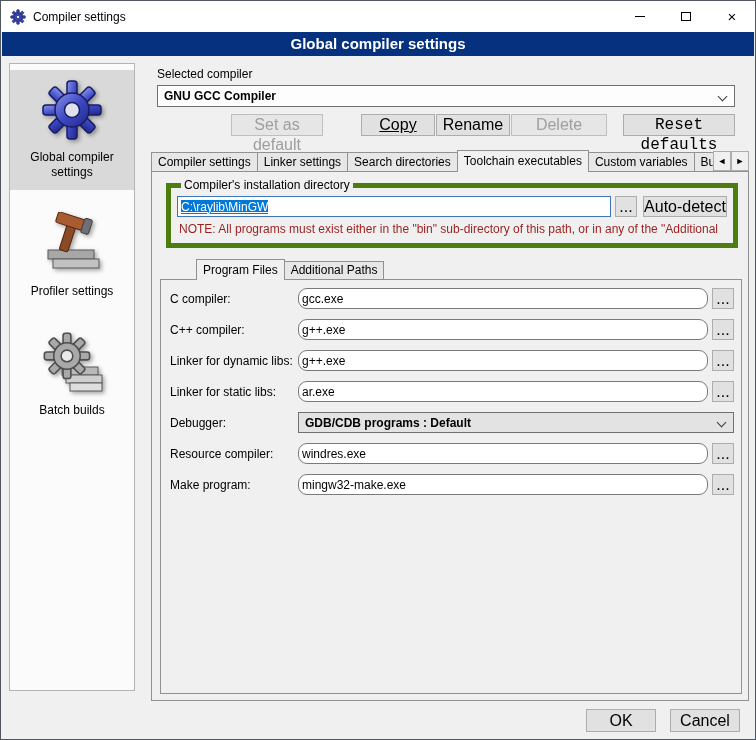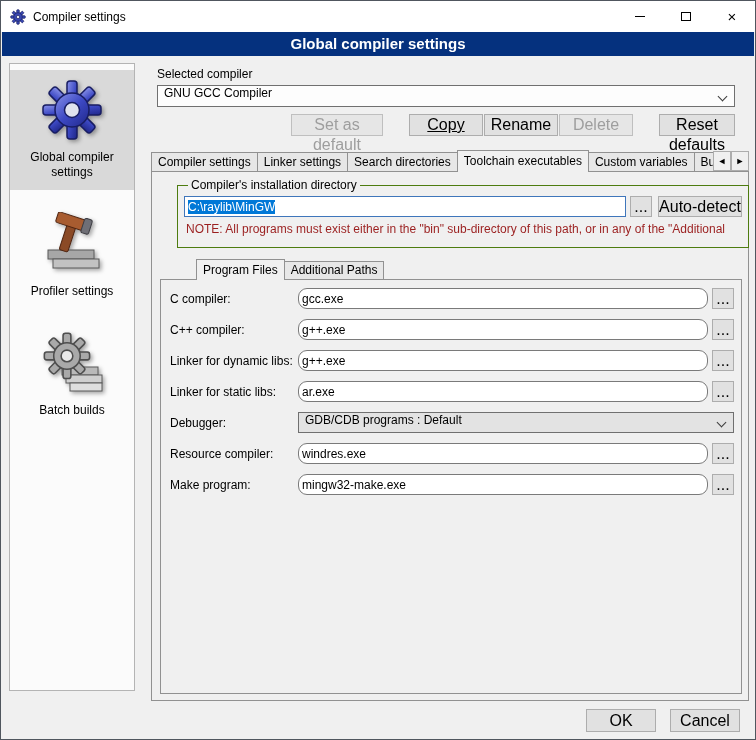--- a/index.html
+++ b/index.html
@@ -29,63 +29,63 @@
              background:#fbfbfb; border:1px solid #b4b4b4; padding-top:6px; }
   .side-item { text-align:center; padding:8px 2px 10px; margin-bottom:14px; cursor:default; }
   .side-item.selected { background:#d9d9d9; }
   .side-item .icon { display:inline-block; width:64px; height:64px; margin-bottom:8px;
                      filter:drop-shadow(2px 2px 2px rgba(0,0,0,.35)); }
   .side-item .lbl { font-size:12px; line-height:15px; }
 
   
   .lbl-static { position:absolute; font-size:12px; }
   #sel-comp-label { left:156px; top:66px; }
-  .combo { border:1px solid #707070; background:#fdfdfd; display:flex; 
-           padding:0 6px; font-size:12px; position:relative; cursor:default; }
+  .combo { border:1px solid #707070; background:#fdfdfd; display:flex; align-items:center;
+           padding:0 6px; font-size:12px; position:relative; cursor:default;font-weight:bold; }
   .combo .chev { position:absolute; right:8px; top:7px; width:7px; height:7px;
                  border-right:1.5px solid #3c3c3c; border-bottom:1.5px solid #3c3c3c;
                  transform:rotate(45deg); }
   #combo-main { position:absolute; left:156px; top:84px; width:578px; height:22px; }
 
   .btn { background:#e1e1e1; border:1px solid #adadad; font-size:16px; text-align:center;
          height:22px; line-height:20px; cursor:default; font-family:inherit; }
   .btn.disabled { color:#9e9e9e; border-color:#bfbfbf; background:#e6e6e6; }
   .btn-row { position:absolute; left:156px; top:113px; width:578px; display:flex; justify-content:flex-end; }
   .btn-row .btn { padding:0 4px; }
   #btn-setdefault { width:92px; }
-  #btn-copy { width:74px; margin-left:26px;text-decoration:underline; }
+  #btn-copy { width:74px; margin-left:38px;text-decoration:underline; }
   #btn-rename { width:74px; margin-left:1px; }
-  #btn-delete { width:74px; margin-left:1px; }
-  #btn-reset { width:76px; margin-left:26px; }
+  #btn-delete { width:96px; margin-left:1px; }
+  #btn-reset { width:112px; margin-left:16px;font-family:Liberation Mono, monospace; }
 
   
   .tabstrip { position:absolute; left:150px; top:149px; width:598px; height:22px;
               display:flex; align-items:flex-end; overflow:hidden; padding-right:38px; z-index:5; }
   .tab { border:1px solid #919191; border-bottom:none; background:#e7e7e7; padding:0 6px;
          height:19px; line-height:18px; margin-bottom:1px; white-space:nowrap; cursor:default;
          margin-right:-1px; font-size:12px; }
   .tab.active { background:#f0f0f0; height:22px; line-height:21px; margin-bottom:0; position:relative; z-index:6; }
   .tab-scroll { position:absolute; top:150px; width:18px; height:20px; z-index:7;
                 background:#f0f0f0; border:1px solid #adadad; font-size:9px; line-height:18px;
                 text-align:center; cursor:default; }
   #tab-scroll-left  { left:712px; }
   #tab-scroll-right { left:730px; }
 
   .tabpanel { position:absolute; left:150px; top:170px; width:598px; height:530px;
               border:1px solid #919191; background:#f0f0f0; z-index:1; }
 
   
-  fieldset.group { position:absolute; left:25px; top:6px; width:572px; height:70px;
-                   border:1px solid #4d7c0f; padding:4px 6px 0; }
+  fieldset.group { position:absolute; left:14px; top:6px; width:572px; height:70px;
+                   border:5px solid #4d7c0f; padding:4px 6px 0; }
   fieldset.group legend { font-size:12px; padding:0 3px; margin-left:4px; }
   .dir-row { display:flex; align-items:center; }
   .textbox { border:1px solid #7a7a7a; background:#fff; height:21px; font-size:12px;
              padding:1px 3px; font-family:inherit; }
   .dirbox { flex:1; border:1px solid #3f76bb; display:flex; align-items:center; overflow:hidden; }
-  .dirbox .sel { background:#0078d7; color:#fff; white-space:pre; }
+  .dirbox .sel { background:#0078d7; color:#fff; white-space:pre;text-decoration:underline; }
   .browse { width:22px; height:21px; line-height:18px; padding:0; margin-left:4px; }
   #btn-autodetect { width:84px; margin-left:6px; height:21px; }
   .note { margin:5px 0 0 2px; color:#9b1f1f; font-size:12px; white-space:nowrap; overflow:hidden; }
 
   
   .subtabstrip { position:absolute; left:8px; top:87px; height:21px; display:flex; align-items:flex-end; z-index:5;margin-left:36px; }
   .subtabstrip .tab.active { height:21px; line-height:20px; }
   .subtabstrip .tab { height:18px; line-height:17px; }
   .subpanel { position:absolute; left:8px; top:107px; width:582px; height:415px;
               border:1px solid #919191; background:#f0f0f0; z-index:1; padding-top:8px; }

